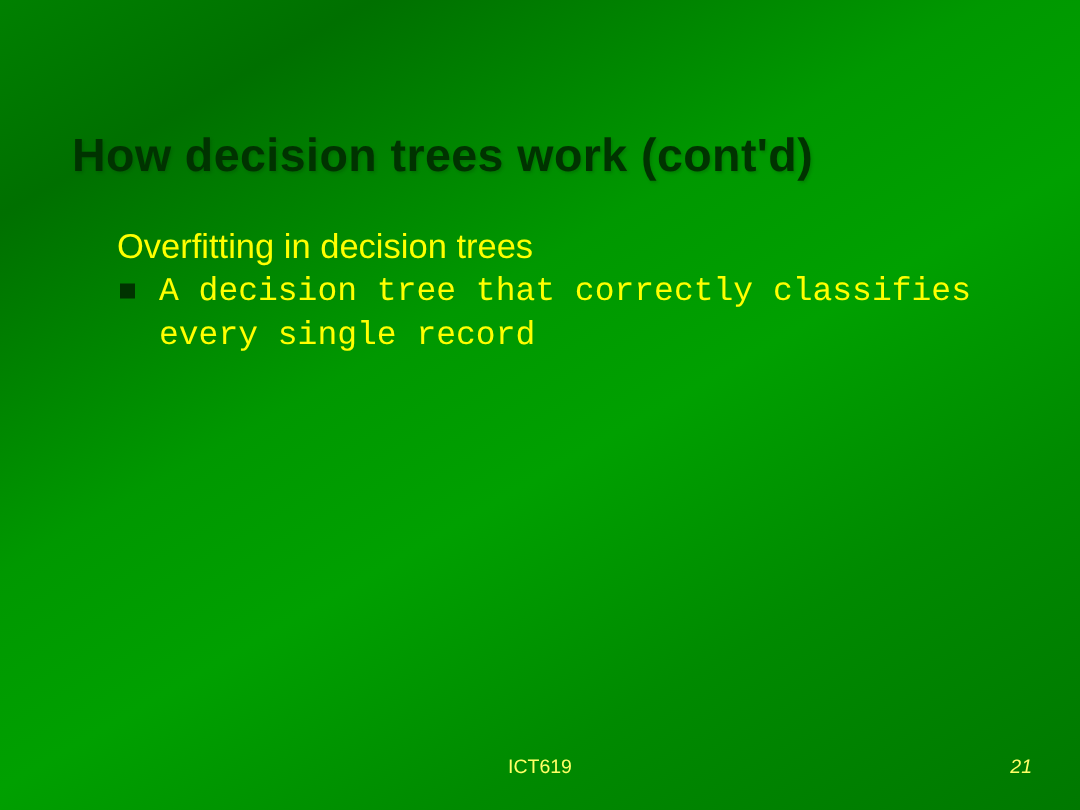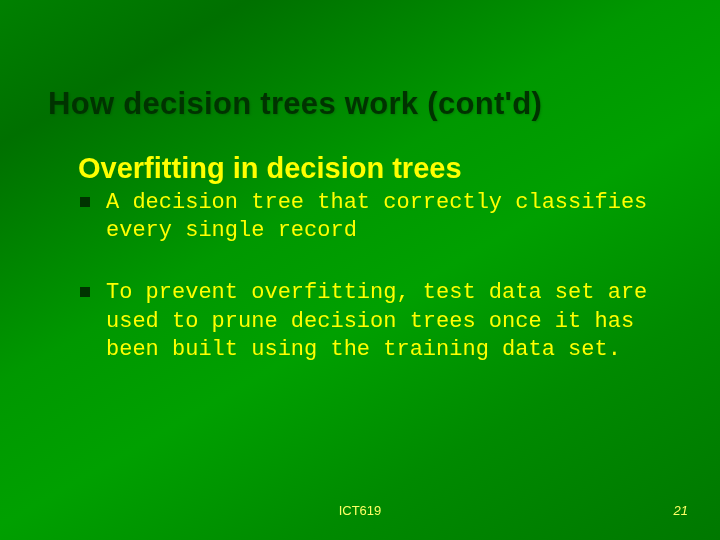--- a/index.html
+++ b/index.html
@@ -31,22 +31,22 @@
   .body {
     position: absolute;
     left: 78px;
     top: 150px;
     width: 580px;
     color: #ffff00;
     font-size: 22px;
     line-height: 1.28;
   }
   .subhead {
-    font-size: 29px;
-    font-weight: bold;
+    font-size: 23px;
+    font-weight: normal;
     margin-bottom: 2px;
   }
   .bullet {
     position: relative;
     padding-left: 28px;
     margin-bottom: 34px;
     font-family: Liberation Mono, monospace;
   }
   .bullet:first-of-type {
     margin-bottom: 36px;
@@ -84,19 +84,18 @@
 </head>
 <body>
 
 <div class="slide">
 
   <div class="title">How decision trees work (cont'd)</div>
 
   <div class="body">
     <div class="subhead">Overfitting in decision trees</div>
     <div class="bullet">A decision tree that correctly classifies every single record</div>
-    <div class="bullet">To prevent overfitting, test data set are used to prune decision trees once it has been built using the training data set.</div>
   </div>
 
   <div class="footer-center">ICT619</div>
   <div class="footer-right">21</div>
 
 </div>
 
 </body></html>

